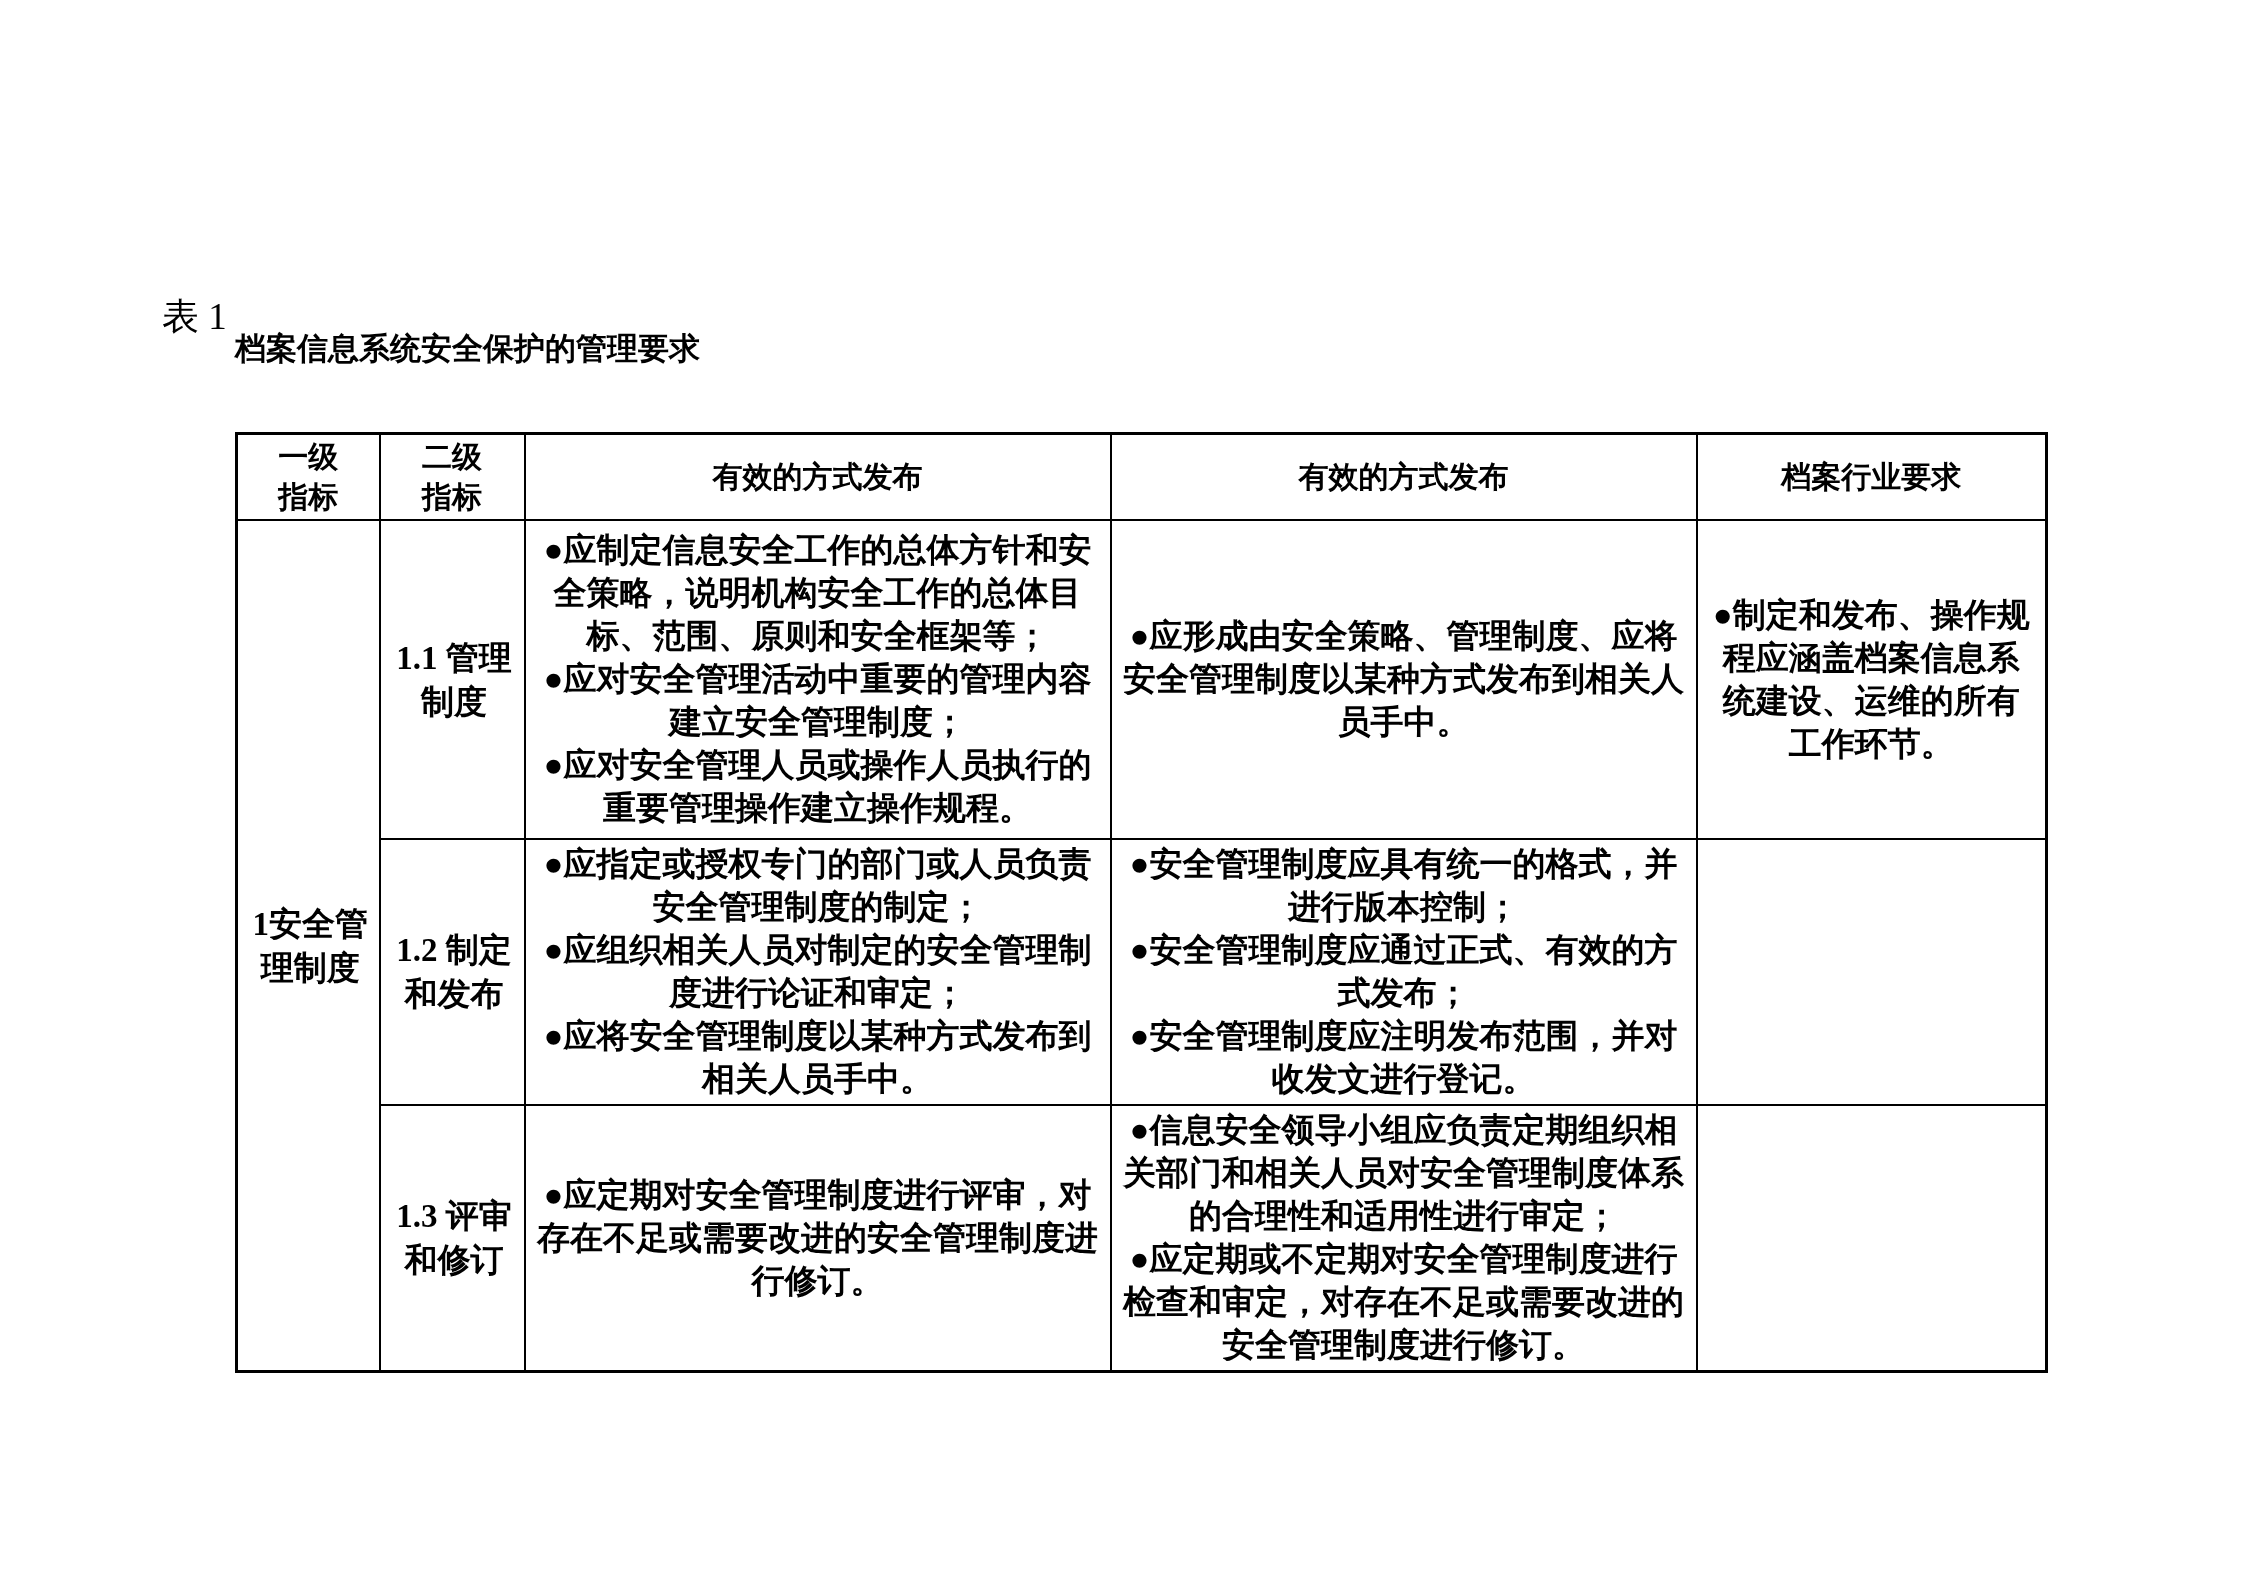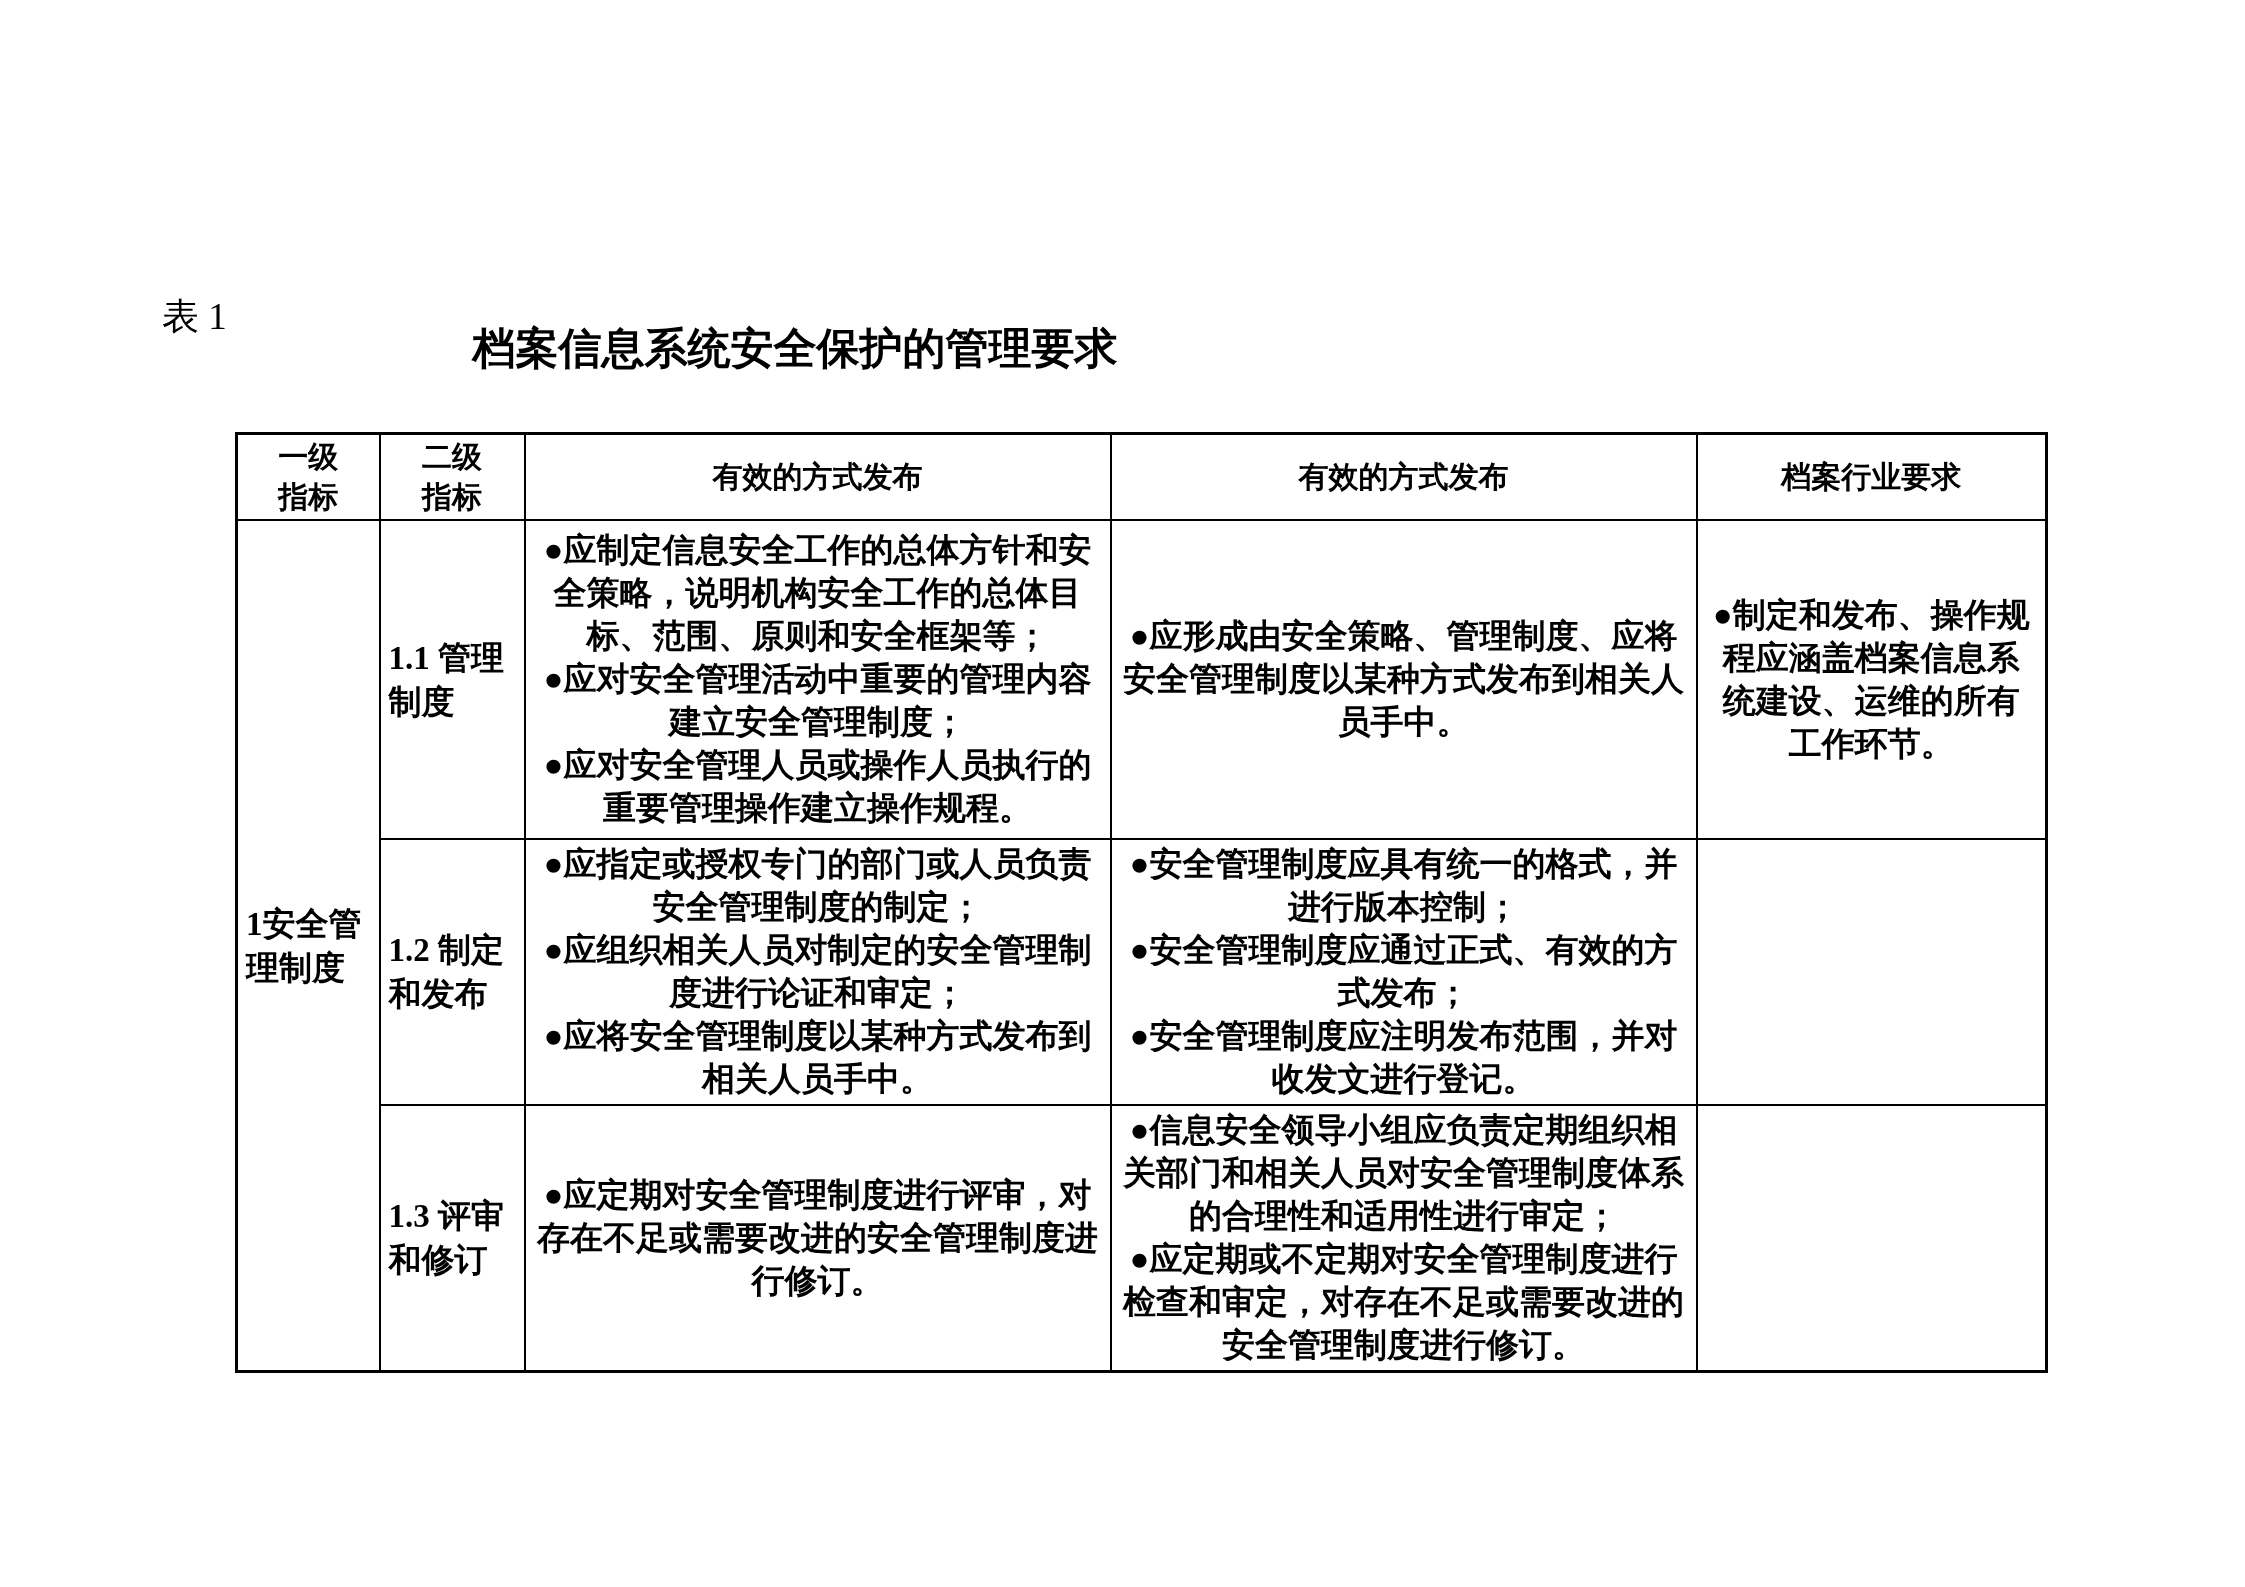--- a/index.html
+++ b/index.html
@@ -22,22 +22,22 @@
     font-size: 37px;
     line-height: 46px;
     white-space: pre;
     margin-top: 36px;
   }
   .doc-title {
     position: absolute;
     left: 235px;
     top: 318px;
     width: 1120px;
-    text-align: center;
-    font-size: 43px;
+    text-align: left;
+    font-size: 31px;
     font-weight: bold;
     line-height: 62px;
     letter-spacing: 0px;
   }
   table.req-table {
     position: absolute;
     left: 235px;
     top: 432px;
     width: 1810px;
     border-collapse: collapse;
@@ -53,21 +53,21 @@
   .hdr-cell {
     font-size: 30px;
     line-height: 40px;
     text-align: center;
     white-space: pre-line;
     padding: 2px;
   }
   .indicator-cell {
     font-size: 33px;
     line-height: 44px;
-    text-align: left;
+    text-align: center;
     padding: 2px 4px 2px 8px;
   }
   .body-cell {
     font-size: 33px;
     line-height: 43px;
     text-align: center;
     white-space: pre-line;
     padding: 3px 9px;
   }
 </style>

